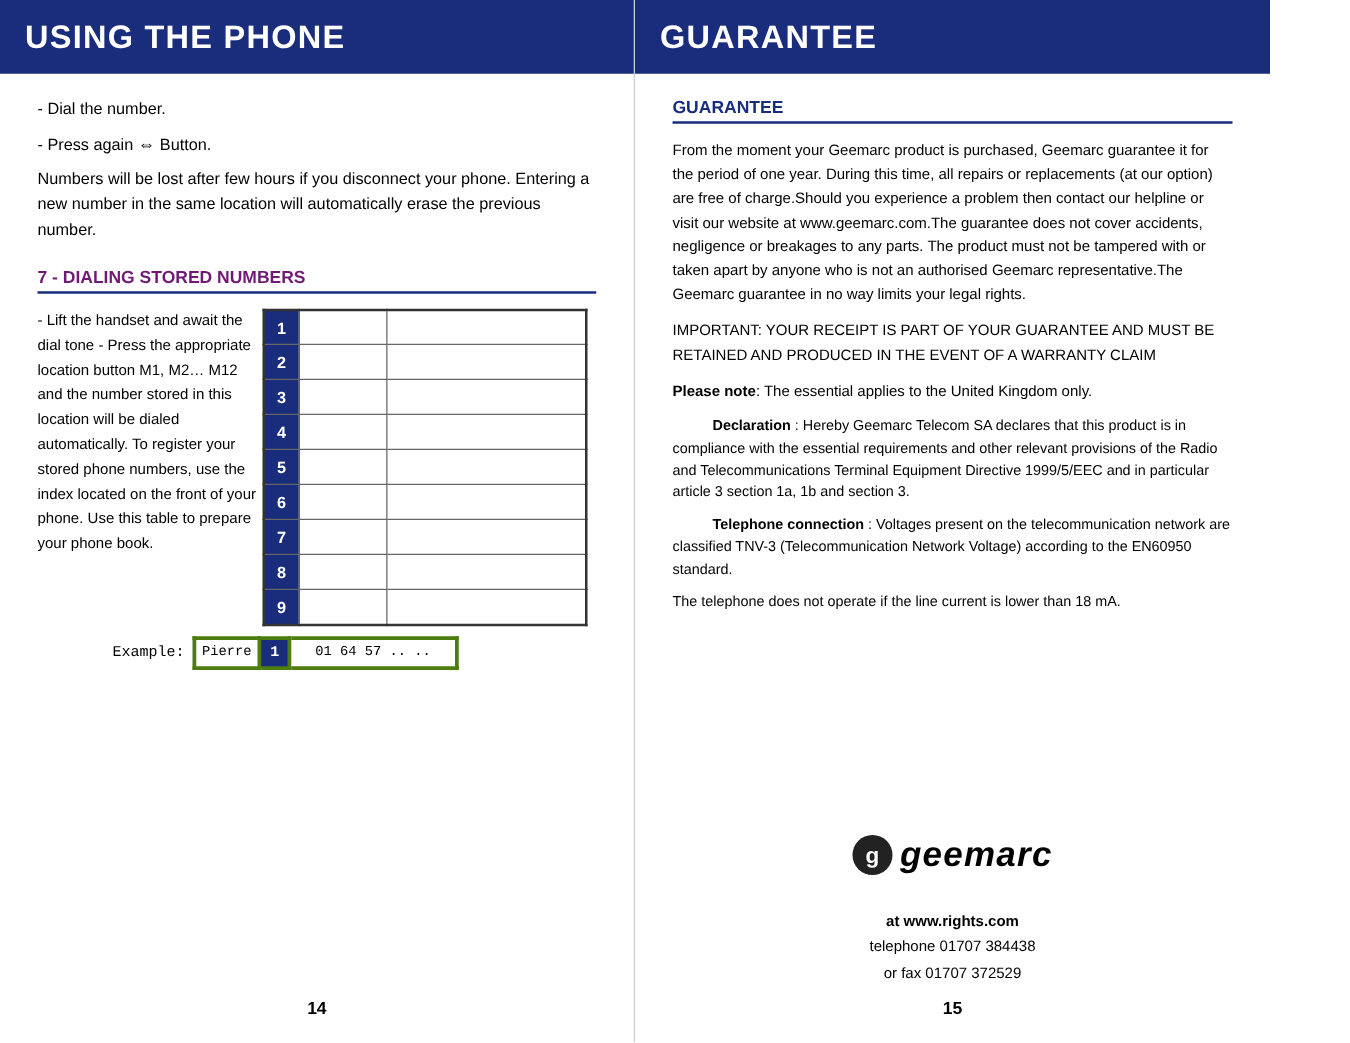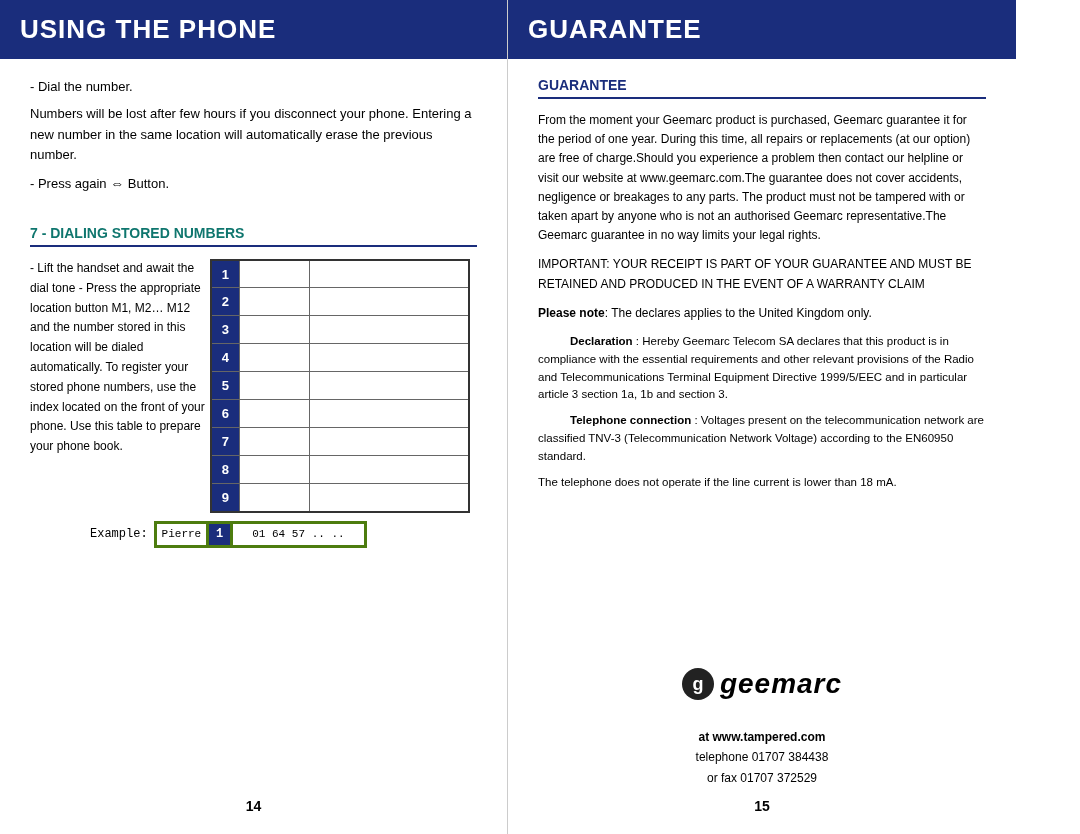--- a/index.html
+++ b/index.html
@@ -35,30 +35,30 @@
       margin: 0 -30px 0 -30px;
       letter-spacing: 1px;
     }
     .content-area {
       flex: 1;
       padding-top: 18px;
     }
     .intro-text {
       font-size: 13px;
       line-height: 1.6;
-      margin-bottom: 30px;
+      margin-bottom: 18px;
     }
     .intro-text p {
       margin-bottom: 6px;
     }
     .sub-header {
       font-size: 14px;
       font-weight: 900;
       text-transform: uppercase;
-      color: #0f766e;
+      color: #701a75;
       border-bottom: 2px solid #1a2d7c;
       padding-bottom: 4px;
       margin-bottom: 12px;
     }
     .dialing-section {
       display: flex;
     }
     .dialing-text {
       font-size: 12px;
       line-height: 1.65;
@@ -204,26 +204,26 @@
     }
   </style>
 </head>
 <body>
 
 <div class="page left">
   <div class="section-header">USING THE PHONE</div>
   <div class="content-area">
     <div class="intro-text">
       <p>- Dial the number.</p>
-      <p>Numbers will be lost after few hours if you disconnect your phone. Entering a new number in the same location will automatically erase the previous number.</p>
       <p>
         <span>- Press again</span>
         <span class="arrow-icon"> ⇔ </span>
         <span>Button.</span>
       </p>
+      <p>Numbers will be lost after few hours if you disconnect your phone. Entering a new number in the same location will automatically erase the previous number.</p>
     </div>
 
     <div class="sub-header">7 - DIALING STORED NUMBERS</div>
 
     <div class="dialing-section">
       <div class="dialing-text">- Lift the handset and await the dial tone - Press the appropriate location button M1, M2… M12 and the number stored in this location will be dialed automatically. To register your stored phone numbers, use the index located on the front of your phone. Use this table to prepare your phone book.</div>
       <div>
         <table class="phone-table">
           <tbody>
             <tr>
@@ -296,39 +296,39 @@
   <div class="section-header">GUARANTEE</div>
   <div class="content-area" style="display:flex; flex-direction:column; height:100%;">
     <div style="flex:1;">
       <div class="guarantee-header">GUARANTEE</div>
 
       <div class="guarantee-body">From the moment your Geemarc product is purchased, Geemarc guarantee it for the period of one year.  During this time, all repairs or replacements (at our option) are free of charge.Should you experience a problem then contact our helpline or visit our website at www.geemarc.com.The guarantee does not cover accidents, negligence or breakages to any parts.  The product must not be tampered with or taken apart by anyone who is not an authorised Geemarc representative.The Geemarc guarantee  in no way limits your legal rights.</div>
 
       <div class="guarantee-important">IMPORTANT: YOUR RECEIPT IS PART OF YOUR GUARANTEE AND MUST BE RETAINED AND PRODUCED IN THE EVENT OF A WARRANTY CLAIM</div>
 
       <div class="guarantee-please-note">
-        <strong>Please note</strong><span>: The declares applies to the United Kingdom only.</span>
+        <strong>Please note</strong><span>: The essential applies to the United Kingdom only.</span>
       </div>
 
       <div class="guarantee-declaration">
         <strong>Declaration</strong><span> : Hereby Geemarc Telecom SA declares that this product is in compliance with the essential requirements and other relevant provisions of the Radio and Telecommunications Terminal Equipment Directive 1999/5/EEC and in particular article 3 section 1a, 1b and section 3.</span>
       </div>
       <div class="guarantee-declaration">
         <strong>Telephone connection</strong><span> : Voltages present on the telecommunication network are classified TNV-3 (Telecommunication Network Voltage) according to the EN60950 standard.</span>
       </div>
       <div class="guarantee-declaration" style="margin-top:8px;">The telephone does not operate if the line current is lower than 18 mA.</div>
     </div>
 
     <div class="geemarc-footer">
       <div class="geemarc-logo">
         <span class="g-icon">g</span>
         <span style="font-style:italic; font-size:28px; font-weight:900; letter-spacing:1px;">geemarc</span>
       </div>
       <div class="geemarc-support">
         <br>
-        <strong>at www.tampered.com</strong><br>
+        <strong>at www.rights.com</strong><br>
         <span>telephone 01707 384438</span><br>
         <span>or fax 01707 372529</span>
       </div>
     </div>
   </div>
   <div class="page-num">15</div>
 </div>
 
 </body></html>

